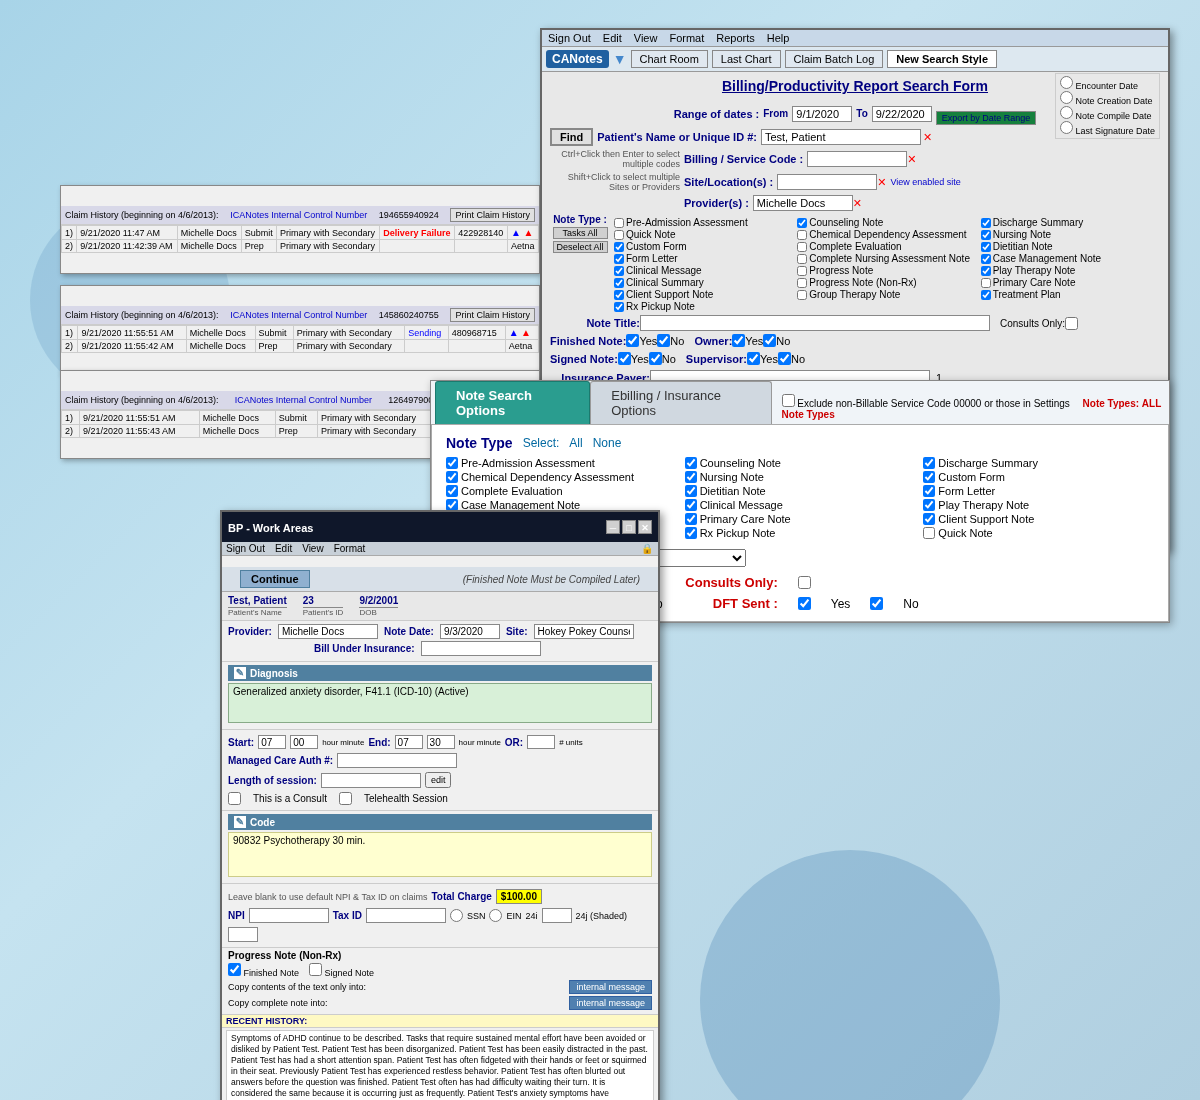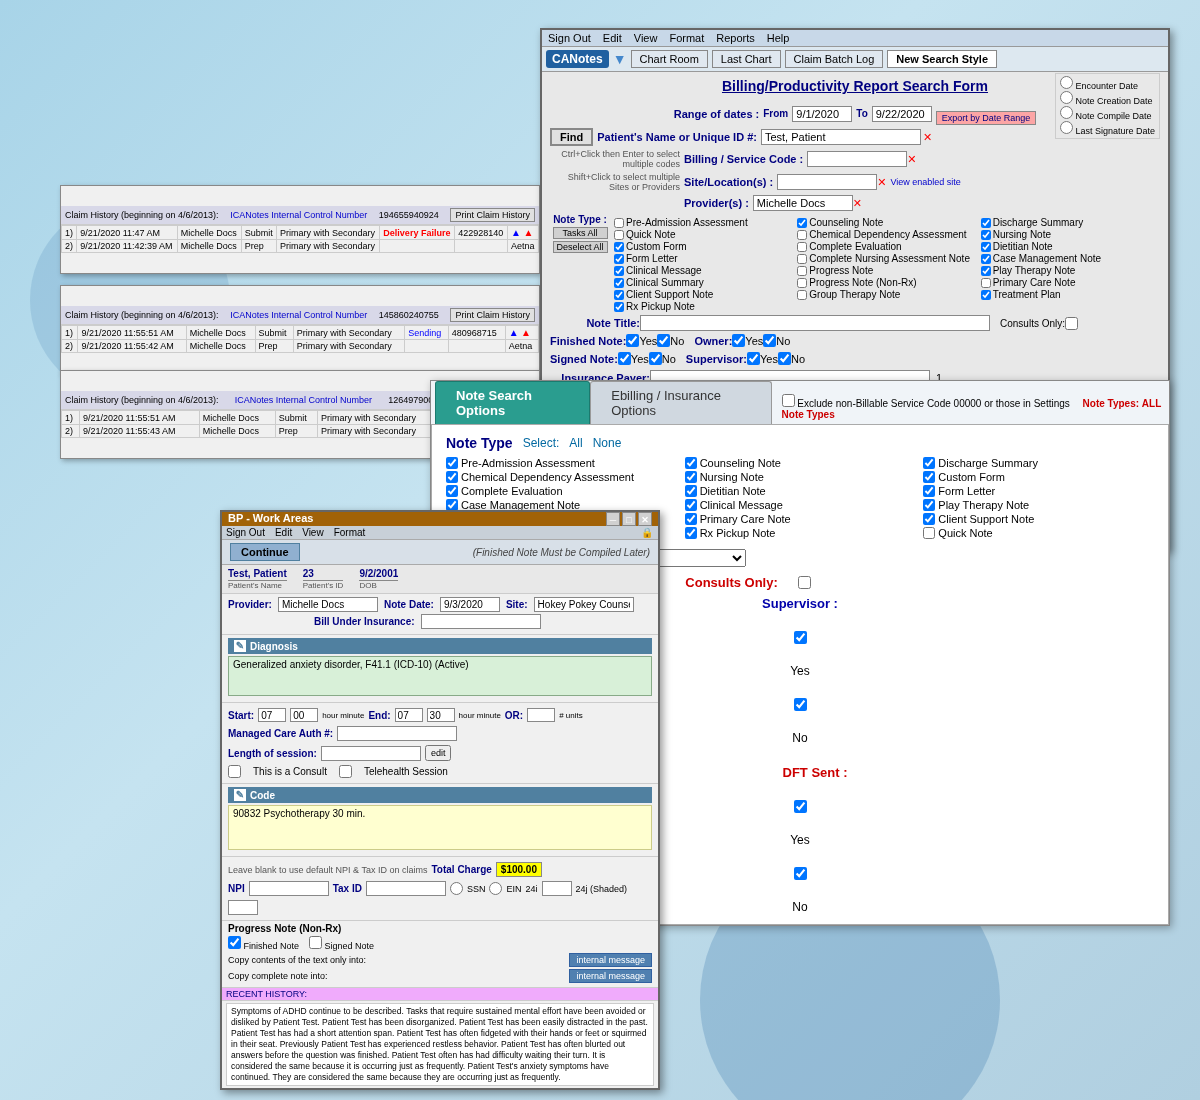--- a/index.html
+++ b/index.html
@@ -112,21 +112,21 @@
     .form-input.small { width: 60px; }
 
     .date-range-row {
       display: flex;
       align-items: center;
       justify-content: center;
       margin-bottom: 3px;
       gap: 4px;
     }
     .export-btn {
-      background: #fca5a5;
+      background: #15803d;
       border: 1px solid #888;
       padding: 1px 5px;
       font-size: 9px;
       cursor: pointer;
       color: #000080;
       margin-top: 9px;
     }
 
     .find-btn {
       background: #e0e0e0;
@@ -286,26 +286,26 @@
       position: absolute;
       top: 510px;
       left: 220px;
       width: 440px;
       background: #f0f0f0;
       border: 2px solid #666;
       box-shadow: 3px 3px 8px rgba(0,0,0,0.4);
       font-size: 10px;
     }
     .bp-titlebar {
-      background: #a16207;
+      background: #0f172a;
       color: white;
-      padding: 0 6px;
+      padding: 8px 6px;
       display: flex;
       justify-content: space-between;
-      align-items: flex-start;
+      align-items: flex-end;
       font-size: 11px;
       font-weight: bold;
     }
     .bp-titlebar-btns {
       display: flex;
       gap: 2px;
     }
     .wm-btn {
       background: #d0d0d0;
       border: 1px solid #888;
@@ -318,25 +318,26 @@
     .bp-menubar {
       background: #c8d0d8;
       padding: 1px 4px;
       display: flex;
       gap: 10px;
       font-size: 10px;
       border-bottom: 1px solid #aaa;
     }
     .bp-continue-row {
       background: #d8e0e8;
-      padding: 3px 8px;
+      padding: 3px 18px;
       display: flex;
       justify-content: space-between;
       align-items: center;
       border-bottom: 1px solid #aaa;
+      margin-top: 11px;
     }
     .continue-btn {
       background: #90b0d0;
       border: 1px solid #5080a0;
       padding: 2px 10px;
       font-weight: bold;
       font-size: 11px;
       cursor: pointer;
     }
     .finished-note-msg {
@@ -470,25 +471,25 @@
     }
     .copy-btn {
       background: #5080b0;
       color: white;
       border: 1px solid #3060a0;
       padding: 1px 6px;
       font-size: 9px;
       cursor: pointer;
     }
     .recent-history {
-      font-weight: normal;
+      font-weight: bold;
       font-size: 9px;
       color: #000080;
       padding: 1px 4px;
-      background: #f0abfc;
+      background: #fef9c3;
       border-bottom: 1px solid #ccc;
     }
     .history-text {
       background: white;
       border: 1px solid #ccc;
       padding: 2px 4px;
       font-size: 8.5px;
       min-height: 80px;
       line-height: 1.3;
       margin: 2px 4px;
@@ -962,21 +963,21 @@
 
     <div class="owner-row">
       <span class="owner-label">Owner :</span>
       <input type="checkbox" checked="" style="">
         <span style="font-size:12px;">Yes</span>
       <input type="checkbox" checked="" style="">
         <span style="font-size:12px;">No</span>
       <span style="margin-left:30px;" class="consults-label">Consults Only:</span>
       <input type="checkbox" style="">
     </div>
-    <div class="owner-row" style="margin-top:6px;flex-direction:column;">
+    <div class="owner-row" style="margin-top:6px;">
       <span class="sup-label">Supervisor :</span>
       <input type="checkbox" checked="" style="">
         <span style="font-size:12px;">Yes</span>
       <input type="checkbox" checked="" style="">
         <span style="font-size:12px;">No</span>
       <span style="margin-left:30px;" class="dft-label">DFT Sent :</span>
       <input type="checkbox" checked="" style="">
         <span style="font-size:12px;">Yes</span>
       <input type="checkbox" checked="" style="">
         <span style="font-size:12px;">No</span>

